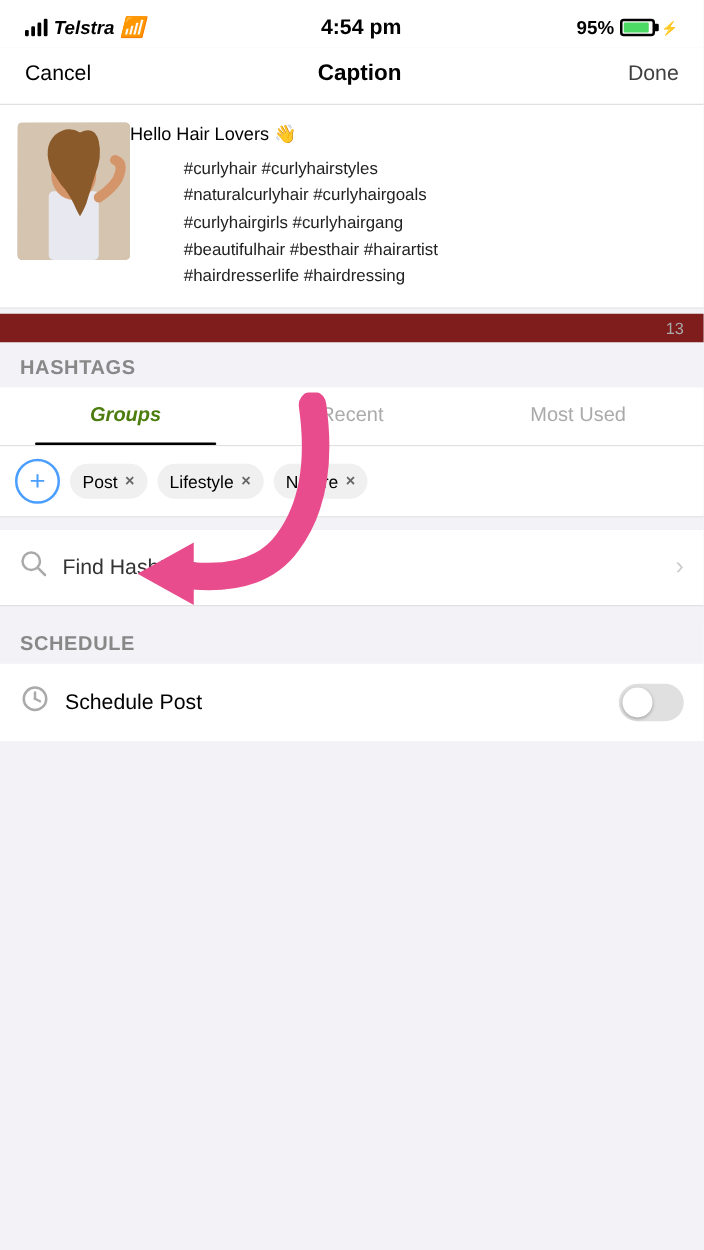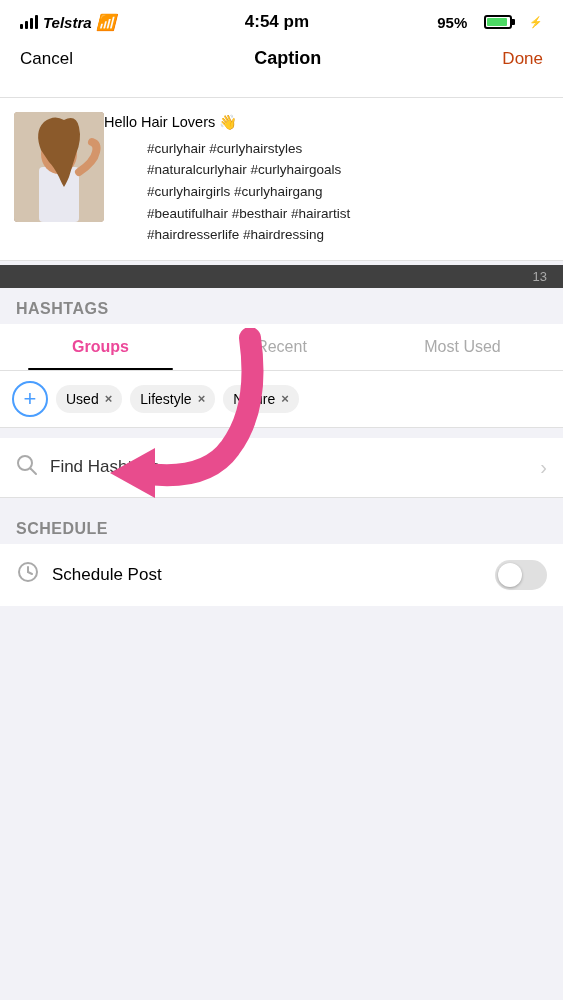--- a/index.html
+++ b/index.html
@@ -18,21 +18,21 @@
       background: #fff;
       display: flex;
       justify-content: space-between;
       align-items: center;
       padding: 12px 20px 6px;
       font-size: 15px;
       font-weight: 600;
     }
     .status-left { display: flex; align-items: center; gap: 5px; font-size: 15px; font-style: italic; }
     .status-center { font-size: 17px; font-weight: 600; }
-    .status-right { display: flex; align-items: center; gap: 17px; font-size: 15px; }
+    .status-right { display: flex; align-items: center; gap: 5px; font-size: 15px; }
     .signal-bars { display: flex; align-items: flex-end; gap: 2px; }
     .bar { background: #000; border-radius: 1px; }
     .bar1 { width: 3px; height: 5px; }
     .bar2 { width: 3px; height: 8px; }
     .bar3 { width: 3px; height: 11px; }
     .bar4 { width: 3px; height: 14px; }
     .wifi-icon { font-size: 16px; }
     .battery { display: flex; align-items: center; gap: 3px; }
     .battery-icon {
       width: 28px; height: 14px;
@@ -61,34 +61,34 @@
       border-radius: 1px;
     }
     .bolt { font-size: 11px; }
 
     
     .nav-bar {
       background: #fff;
       display: flex;
       justify-content: space-between;
       align-items: center;
-      padding: 10px 20px 28px;
+      padding: 10px 20px 14px;
       border-bottom: 1px solid #e0e0e0;
     }
     .nav-cancel {
       color: #000;
       font-size: 17px;
       font-weight: 400;
     }
     .nav-title {
       font-size: 18px;
       font-weight: 700;
     }
     .nav-done {
-      color: #c2410c;
+      color: #404040;
       font-size: 17px;
       font-weight: 400;
     }
 
     
     .caption-section {
       background: #fff;
       padding: 14px 14px;
       display: flex;
       border-bottom: 1px solid #e0e0e0;
@@ -128,43 +128,44 @@
       color: #888;
       letter-spacing: 0.5px;
       text-transform: uppercase;
     }
 
     
     .char-count {
       text-align: right;
       font-size: 13px;
       color: #aaa;
-      background: #404040;
+      background: #7f1d1d;
       padding: 4px 16px 4px;
     }
 
     
     .tabs-container {
       background: #fff;
       display: flex;
       border-bottom: 1px solid #e0e0e0;
       padding: 0 10px;
     }
     .tab {
       flex: 1;
       text-align: center;
       padding: 14px 0;
       font-size: 16px;
       color: #aaa;
       cursor: pointer;
       position: relative;
     }
     .tab.active {
-      color: #ec4899;
+      color: #4d7c0f;
       font-weight: 700;
+      font-style: italic;
     }
     .tab.active::after {
       content: '';
       position: absolute;
       bottom: 0;
       left: 10%;
       right: 10%;
       height: 2px;
       background: #000;
       border-radius: 1px;
@@ -372,21 +373,21 @@
   <div class="tab">
     <span>Most Used</span>
   </div>
 </div>
 
 <div class="groups-row">
   <div class="add-group-btn">
     <span>+</span>
   </div>
   <div class="group-chip">
-    <span>Used</span>
+    <span>Post</span>
     <span class="close-x">×</span>
   </div>
   <div class="group-chip">
     <span>Lifestyle</span>
     <span class="close-x">×</span>
   </div>
   <div class="group-chip">
     <span>Nature</span>
     <span class="close-x">×</span>
   </div>

